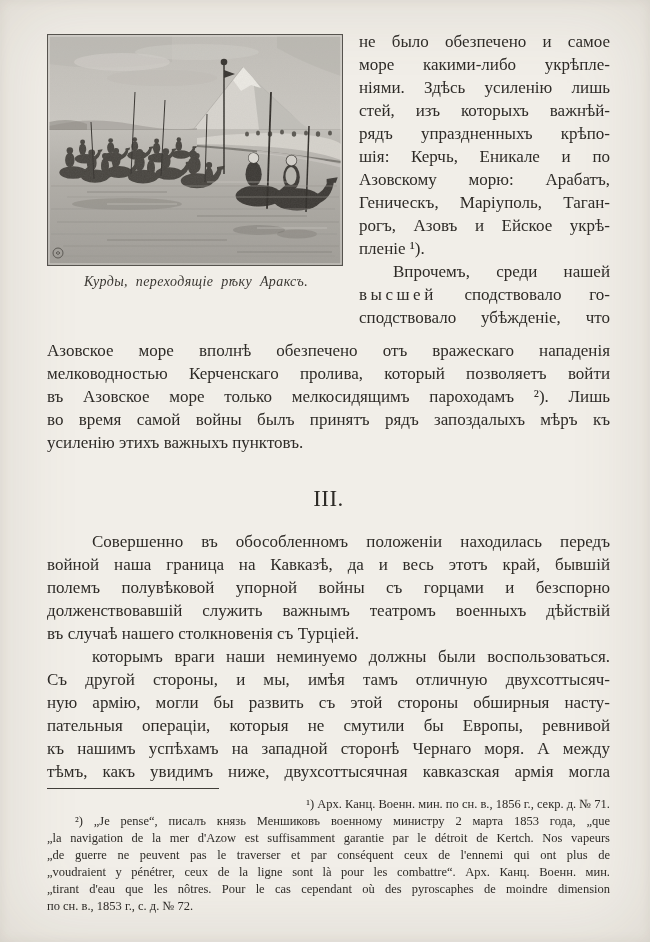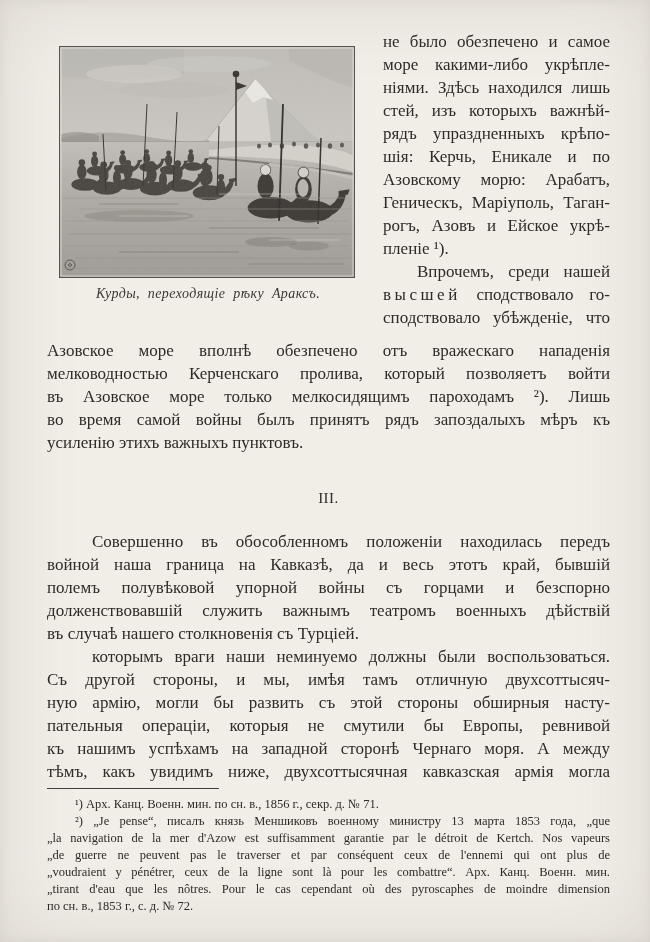--- a/index.html
+++ b/index.html
@@ -5,39 +5,39 @@
   html,body{margin:0;padding:0;background:#e7e4de;}
   .page{
     position:relative;width:650px;height:942px;box-sizing:border-box;
     background:#f1eee8;
     box-shadow:inset 0 0 80px rgba(110,100,80,.16), inset 0 0 12px rgba(120,110,90,.10);
     padding:34px 40px 0 47px;
     font-family:"Liberation Serif","DejaVu Serif",serif;
     color:#2e2b27;overflow:hidden;
   }
   .top-row{display:flex;gap:14px;align-items:flex-start;}
-  .fig{margin:12px;width:298px;flex:0 0 298px;}
+  .fig{margin:0;width:298px;flex:0 0 298px;}
   .fig svg{display:block;}
   .caption{
     margin-top:8px;text-align:center;font-style:italic;font-size:14px;
     letter-spacing:.4px;word-spacing:4px;color:#3a3732;
   }
   .right-col{flex:1 1 auto;margin-top:-4px;font-size:17px;line-height:23px;}
   .lines{margin:0;}
   .lines .line{text-align:justify;text-align-last:justify;}
   .lines-lastleft .line:last-child{text-align-last:left;}
   .lines-firstindent .line:first-child{text-indent:45px;}
   .lines-firstindent-fn .line:first-child{text-indent:28px;}
   .right-col .indent{text-indent:34px;}
   .emph{letter-spacing:3.5px;}
   .body-text{margin-top:10px;font-size:17px;line-height:23px;}
-  .heading{text-align:center;font-size:15px;letter-spacing:.5px;margin:33px 0 20px 0;}
+  .heading{text-align:center;font-size:23px;letter-spacing:.5px;margin:33px 0 20px 0;}
   .footnotes{margin-top:5px;font-size:12.5px;line-height:17px;}
   .fn-rule{width:172px;border-top:1px solid #413e39;margin:0 0 7px 0;}
-  .fn-single{text-align:left;text-indent:28px;}
+  .fn-single{text-align:right;text-indent:28px;}
 </style>
 </head>
 <body>
 
 <div class="page">
 
   <div class="top-row">
     <figure class="fig">
       <svg width="296" height="232" viewBox="0 0 296 232" xmlns="http://www.w3.org/2000/svg">
         <defs>
@@ -186,21 +186,21 @@
         <rect x="2" y="2" width="292" height="228" fill="none" stroke="#e8e6e0" stroke-width="1" opacity="0.7"></rect>
         <rect x="0.5" y="0.5" width="295" height="231" fill="none" stroke="#56534e" stroke-width="1"></rect>
       </svg>
       <figcaption class="caption">Курды, переходящіе рѣку Араксъ.</figcaption>
     </figure>
 
     <div class="right-col">
       <div class="lines lines-lastleft">
           <div class="line">не было обезпечено и самое</div>
           <div class="line">море какими-либо укрѣпле-</div>
-          <div class="line">ніями. Здѣсь находился лишь</div>
+          <div class="line">ніями. Здѣсь усиленію лишь</div>
           <div class="line">стей, изъ которыхъ важнѣй-</div>
           <div class="line">рядъ упраздненныхъ крѣпо-</div>
           <div class="line">шія: Керчь, Еникале и по</div>
           <div class="line">Азовскому морю: Арабатъ,</div>
           <div class="line">Геническъ, Маріуполь, Таган-</div>
           <div class="line">рогъ, Азовъ и Ейское укрѣ-</div>
           <div class="line">пленіе ¹).</div>
         </div>
       <div class="lines">
         <div class="line indent">Впрочемъ, среди нашей</div>
@@ -233,21 +233,21 @@
         <div class="line">пательныя операціи, которыя не смутили бы Европы, ревнивой</div>
         <div class="line">къ нашимъ успѣхамъ на западной сторонѣ Чернаго моря. А между</div>
         <div class="line">тѣмъ, какъ увидимъ ниже, двухсоттысячная кавказская армія могла</div>
       </div>
   </div>
 
   <div class="footnotes">
     <div class="fn-rule"></div>
     <div class="fn-single">¹) Арх. Канц. Военн. мин. по сн. в., 1856 г., секр. д. № 71.</div>
     <div class="lines lines-lastleft lines-firstindent-fn">
-        <div class="line">²) „Je pense“, писалъ князь Меншиковъ военному министру 13 марта 1853 года, „que</div>
+        <div class="line">²) „Je pense“, писалъ князь Меншиковъ военному министру 2 марта 1853 года, „que</div>
         <div class="line">„la navigation de la mer d'Azow est suffisamment garantie par le détroit de Kertch. Nos vapeurs</div>
         <div class="line">„de guerre ne peuvent pas le traverser et par conséquent ceux de l'ennemi qui ont plus de</div>
         <div class="line">„voudraient y pénétrer, ceux de la ligne sont là pour les combattre“. Арх. Канц. Военн. мин.</div>
         <div class="line">„tirant d'eau que les nôtres. Pour le cas cependant où des pyroscaphes de moindre dimension</div>
         <div class="line">по сн. в., 1853 г., с. д. № 72.</div>
       </div>
   </div>
 
 </div>
 

